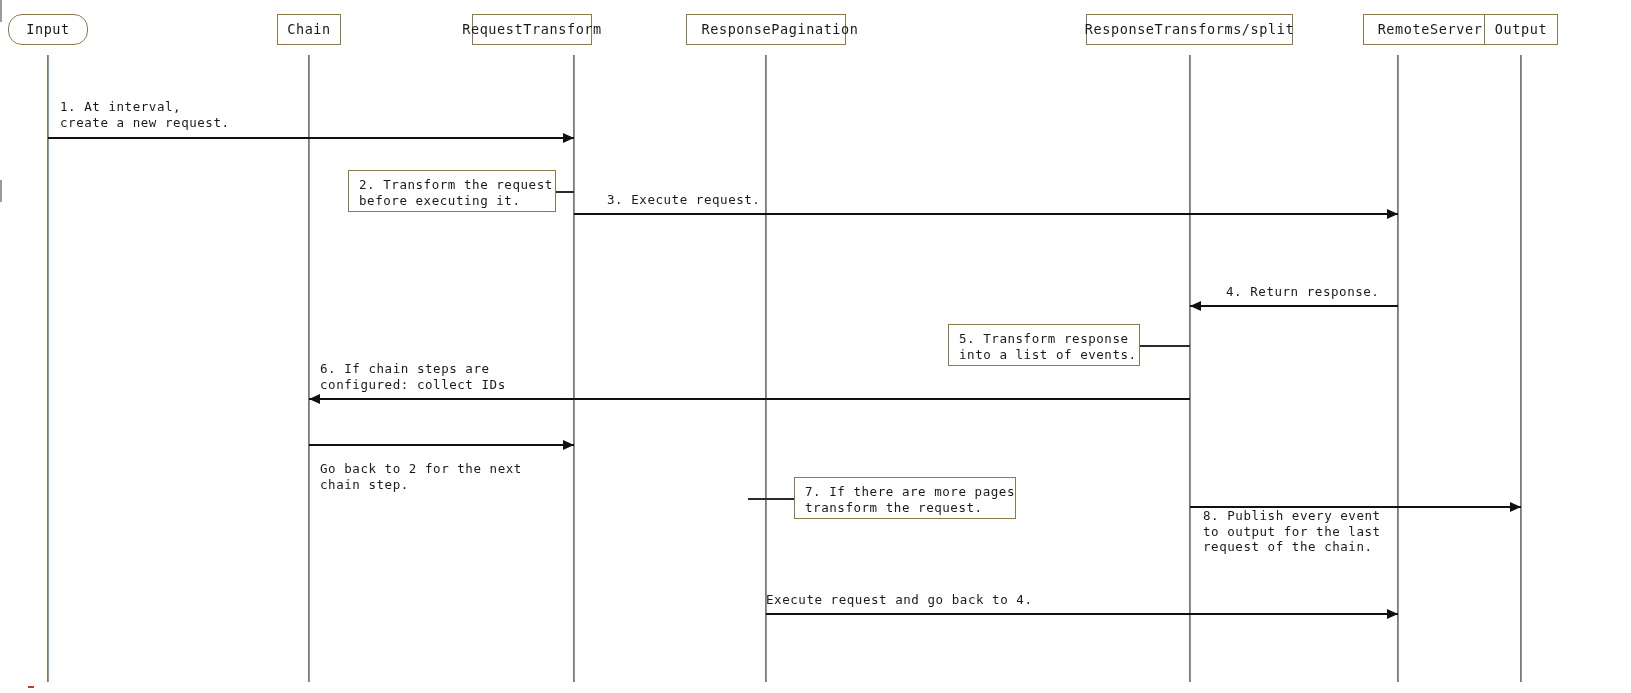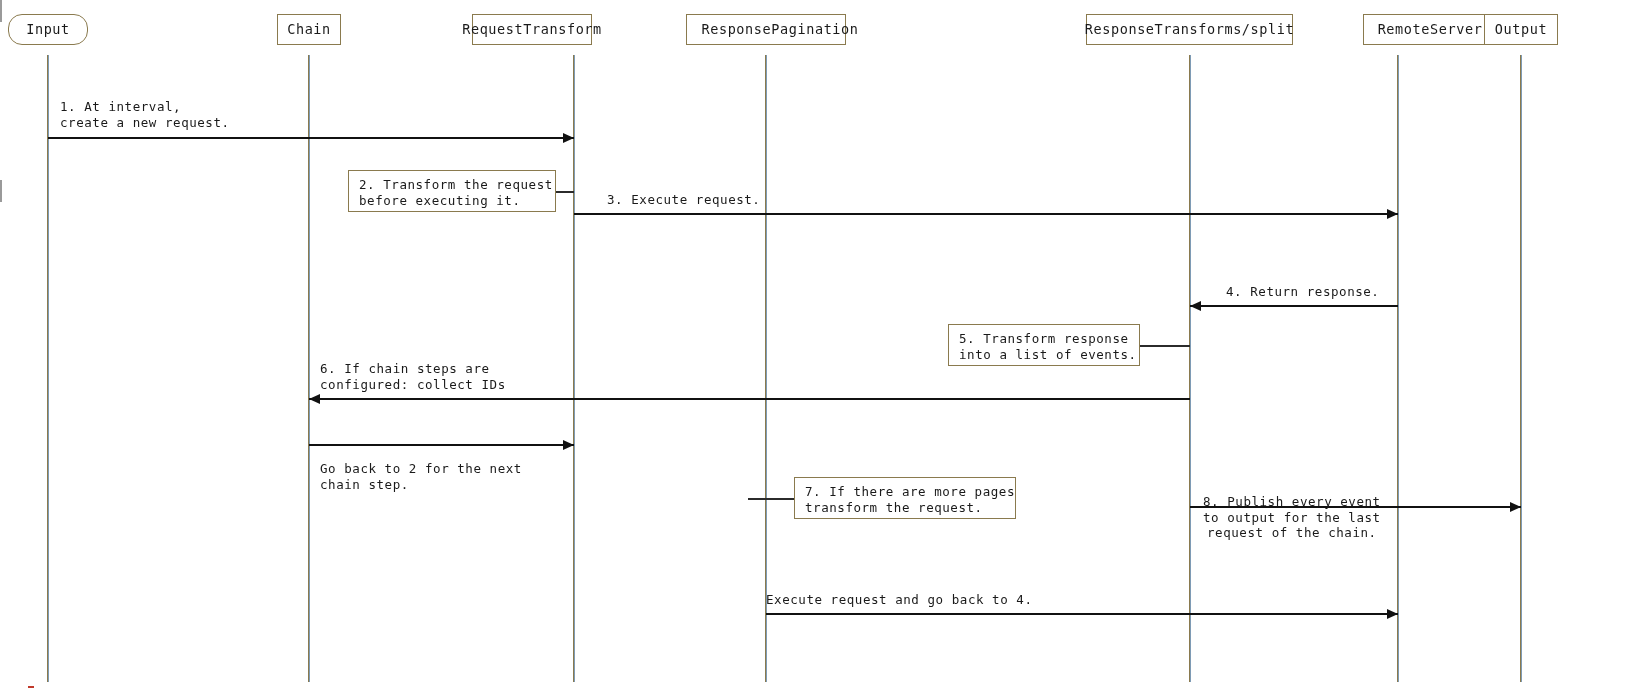--- a/index.html
+++ b/index.html
@@ -127,21 +127,21 @@
       <div class="msg-line" style="left: 309px; top: 398px; width: 881px;"></div>
       <div class="arrow-head left" style="top: 394px; left: 309px;"></div>
       <div class="msg-label" style="left: 320px; top: 361px;">6. If chain steps are
 configured: collect IDs</div>
       <div class="msg-line" style="left: 309px; top: 444px; width: 265px;"></div>
       <div class="arrow-head right" style="top: 440px; left: 563px;"></div>
       <div class="msg-label" style="left: 320px; top: 453px; margin-top: 8px;">Go back to 2 for the next
 chain step.</div>
       <div class="msg-line" style="left: 1190px; top: 506px; width: 331px;"></div>
       <div class="arrow-head right" style="top: 502px; left: 1510px;"></div>
-      <div class="msg-label" style="left: 1203px; top: 494px; text-align: center;">8. Publish every event
+      <div class="msg-label" style="left: 1203px; top: 508px;">8. Publish every event
 to output for the last
 request of the chain.</div>
       <div class="msg-line" style="left: 766px; top: 613px; width: 632px;"></div>
       <div class="arrow-head right" style="top: 609px; left: 1387px;"></div>
       <div class="msg-label" style="left: 766px; top: 592px;">Execute request and go back to 4.</div>
     </div>
   <div id="notes-layer">
       <div class="note-connector" style="left: 556px; top: 191px; width: 18px;"></div>
       <div class="note" style="left: 348px; top: 170px; width: 208px; height: 42px;">2. Transform the request
 before executing it.</div>

